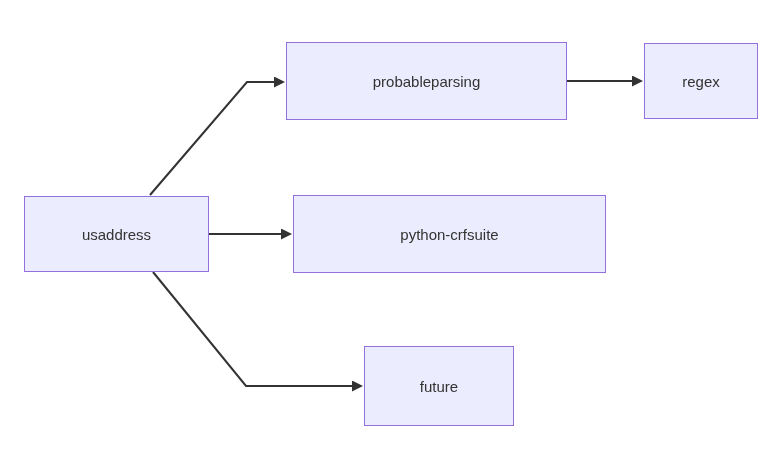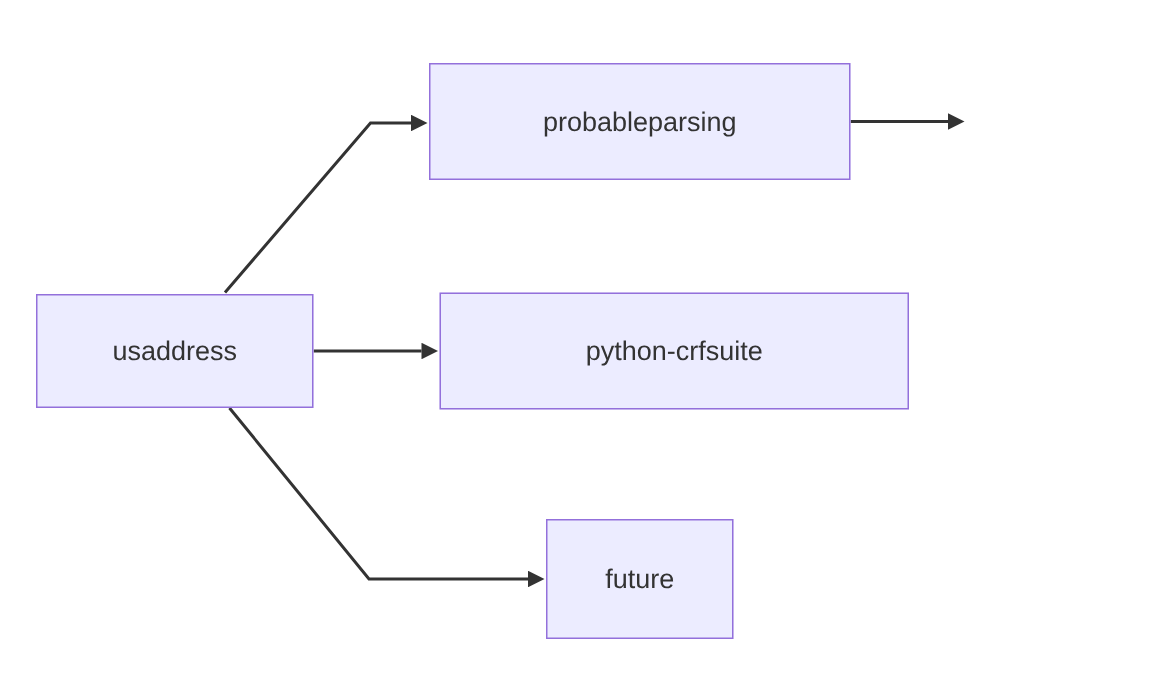--- a/index.html
+++ b/index.html
@@ -22,32 +22,32 @@
     width: 780px;
     height: 449px;
     pointer-events: none;
   }
   .node {
     position: absolute;
     box-sizing: border-box;
     background: #ECECFF;
     border: 1.5px solid #9370DB;
     color: #333333;
-    font-size: 18px;
+    font-size: 15px;
     display: flex;
     align-items: center;
     justify-content: center;
     text-align: center;
     white-space: nowrap;
   }
   .node-usaddress        { left: 24px;  top: 196px; width: 185px; height: 76px; }
   .node-probableparsing  { left: 286px; top: 42px;  width: 281px; height: 78px; }
   .node-python-crfsuite  { left: 293px; top: 195px; width: 313px; height: 78px; }
   .node-regex            { left: 644px; top: 43px;  width: 114px; height: 76px; }
-  .node-future           { left: 364px; top: 346px; width: 125px; height: 80px; }
+  .node-future           { left: 364px; top: 346px; width: 150px; height: 80px; }
 </style>
 </head>
 <body>
 
 <div class="canvas">
 
   <svg class="edges" viewBox="0 0 780 449" xmlns="http://www.w3.org/2000/svg">
     <defs>
       <marker id="arrowhead" viewBox="0 0 10 10" refX="0" refY="5" markerWidth="6" markerHeight="5.5" orient="auto-start-reverse">
         <path d="M0,0 L10,5 L0,10 z" fill="#333333"></path>
@@ -64,18 +64,21 @@
   </div>
 
   <div class="node node-probableparsing">
     <span>probableparsing</span>
   </div>
 
   <div class="node node-python-crfsuite">
     <span>python-crfsuite</span>
   </div>
 
+  <div class="node node-regex">
+    <span>regex</span>
+  </div>
 
   <div class="node node-future">
     <span>future</span>
   </div>
 
 </div>
 
 </body></html>

